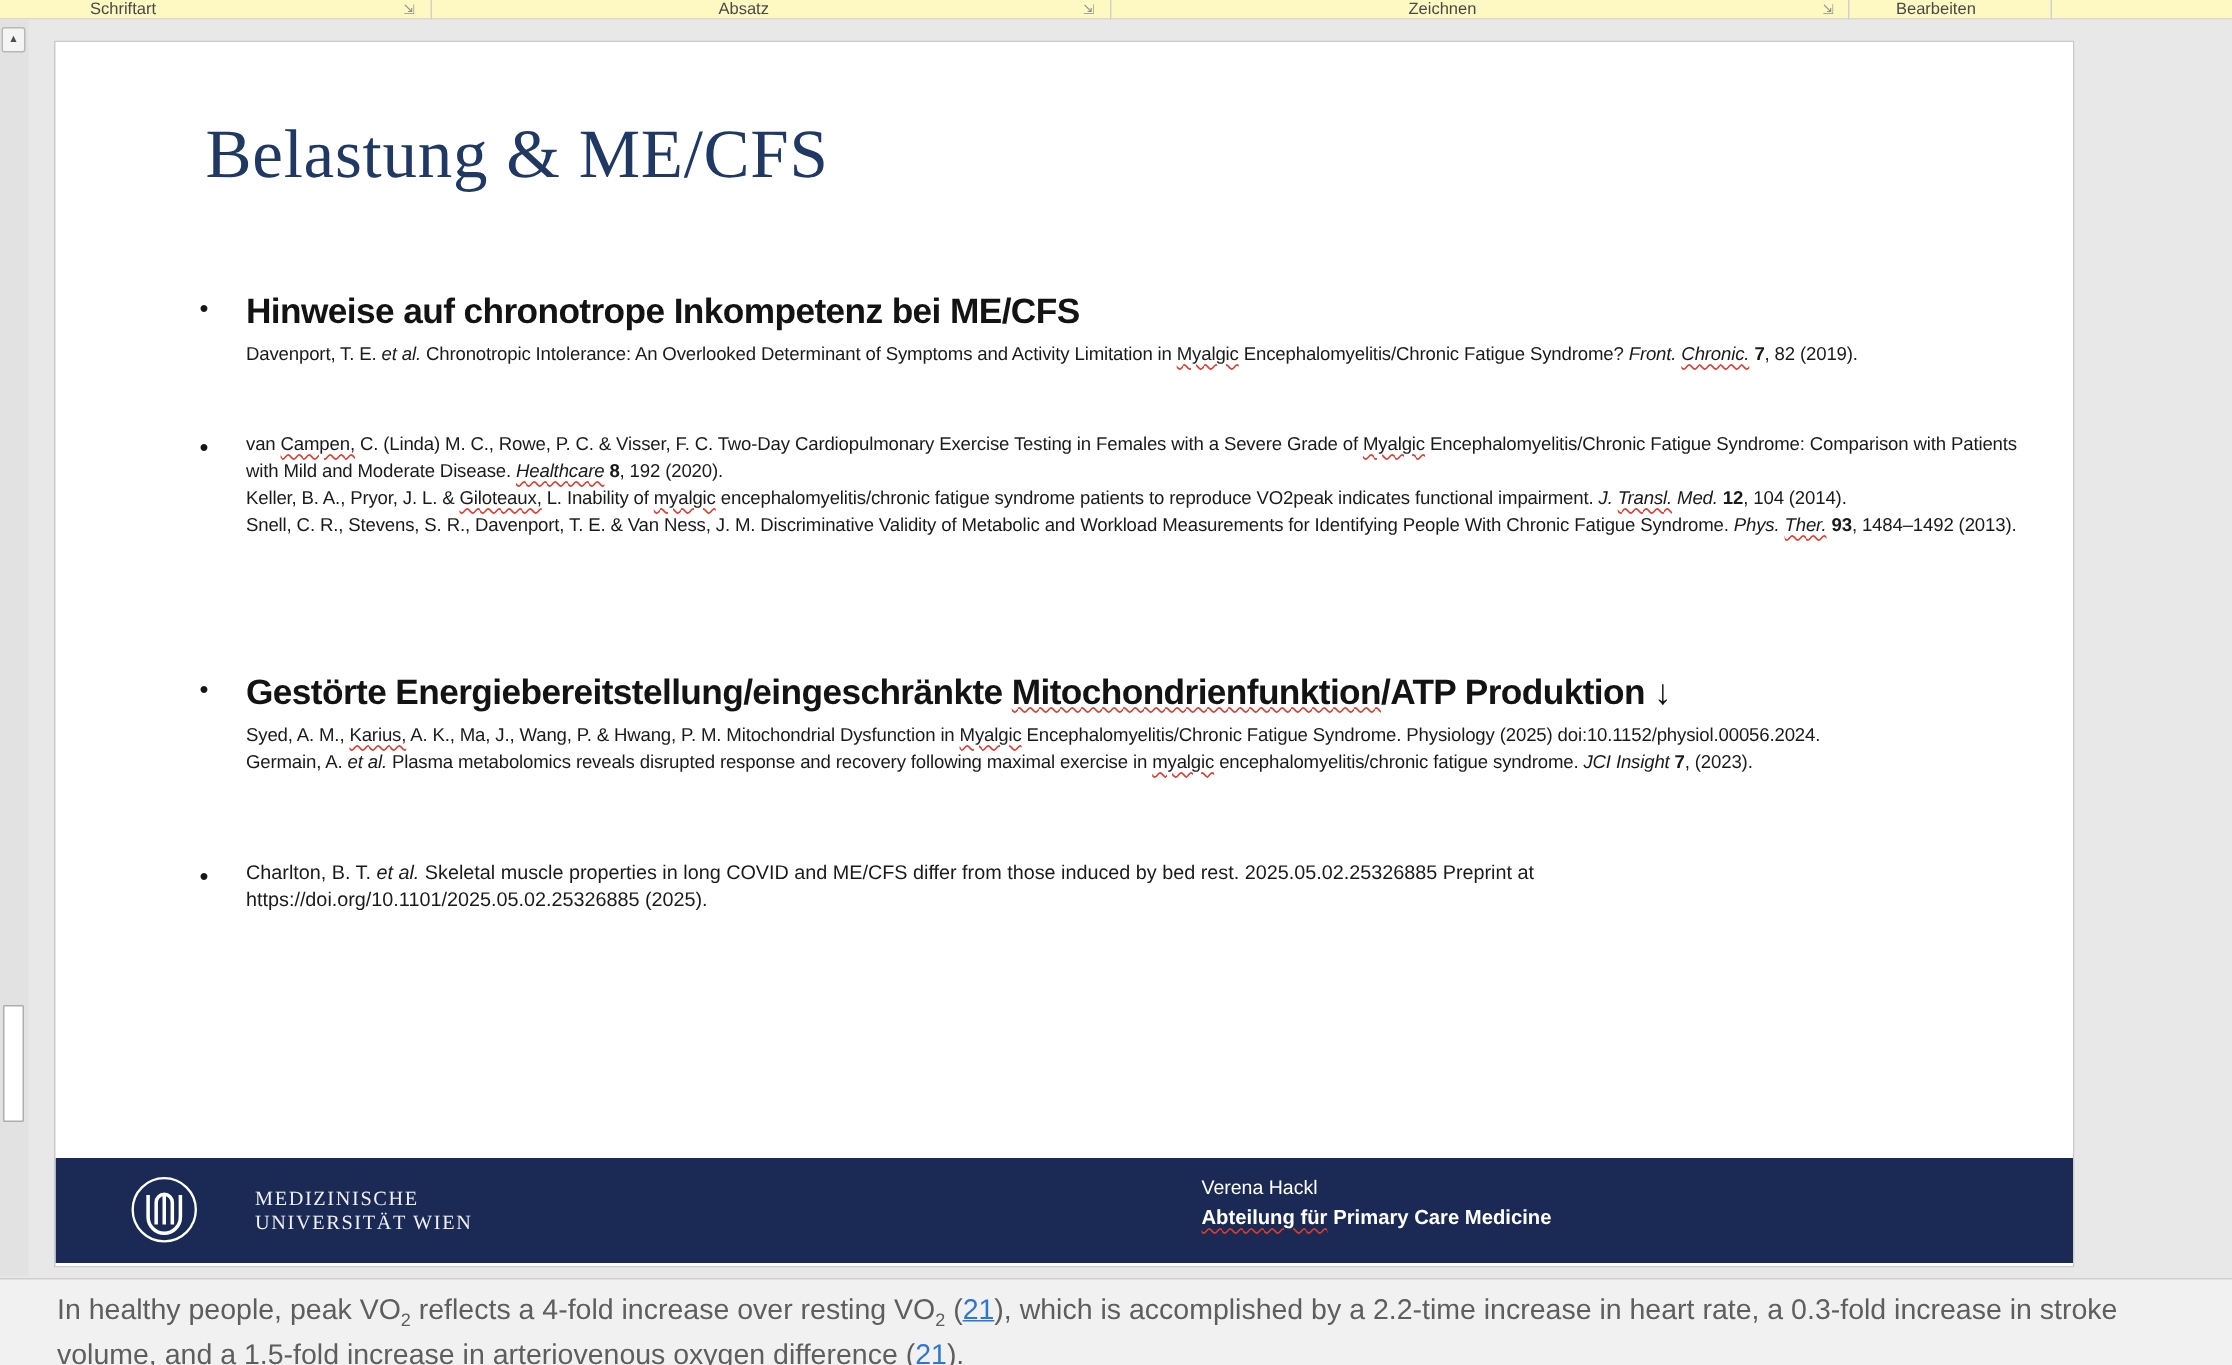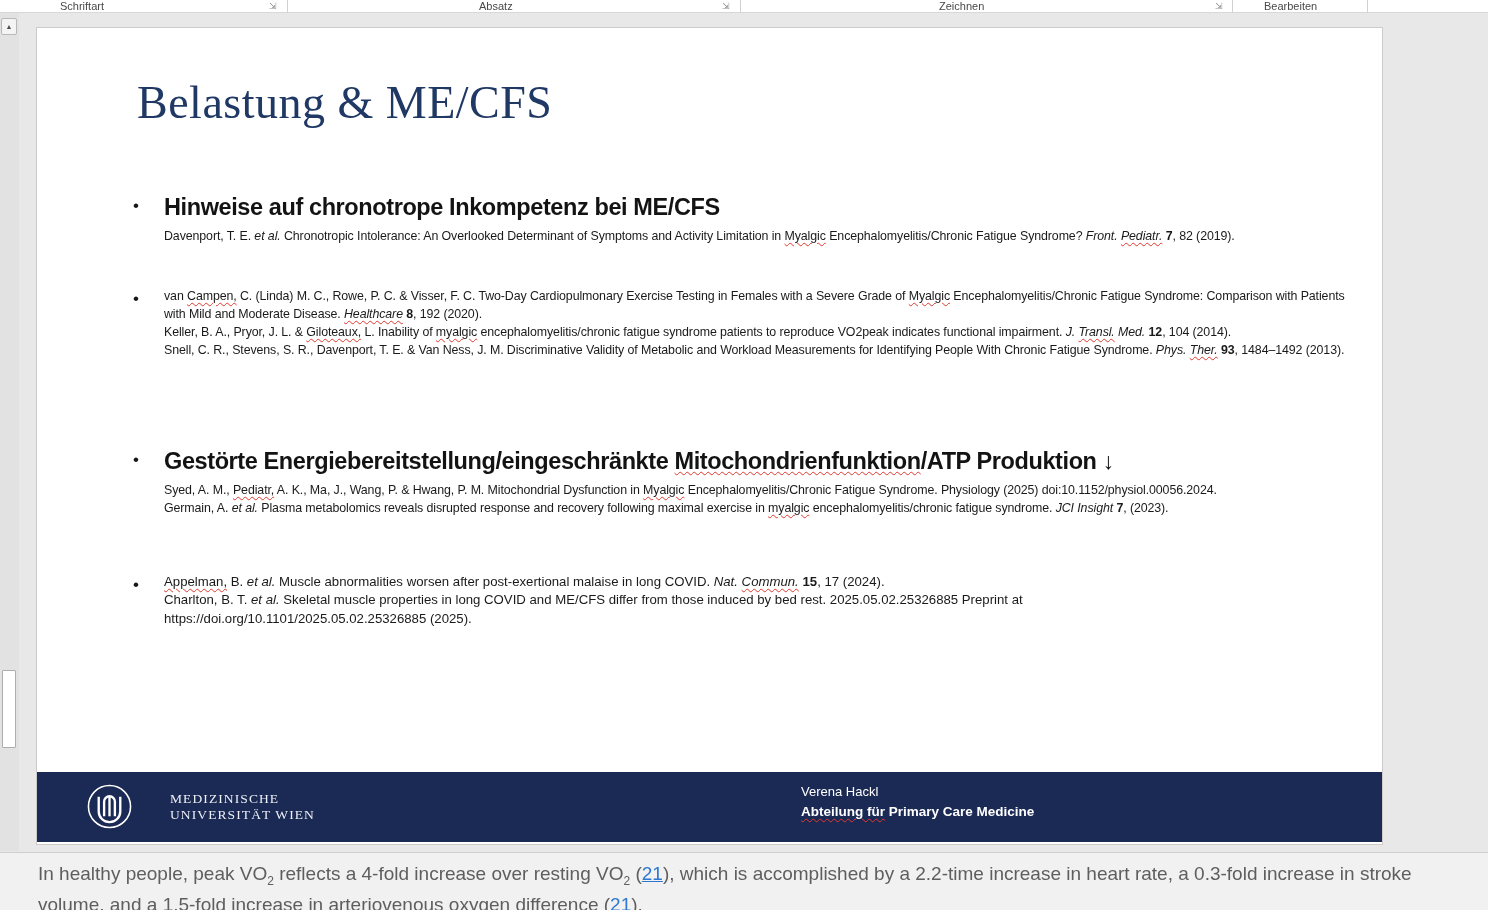--- a/index.html
+++ b/index.html
@@ -1,21 +1,21 @@
 <!DOCTYPE html>
 <html><head>
 <meta charset="utf-8">
 <style>
   * { margin:0; padding:0; box-sizing:border-box; }
   html,body { width:1488px; height:910px; overflow:hidden;
     font-family:"Liberation Sans", sans-serif; background:#e9e8e8; }
 
   
   .ribbon { position:absolute; left:0; top:0; width:1488px; height:13px;
-    background:#ffffff; border-bottom:1px solid #d9d8d7; }
+    background:#fef9c3; border-bottom:1px solid #d9d8d7; }
   .ribbon-label { position:absolute; top:0; font-size:11px; color:#494949; line-height:12px; }
   .launcher { position:absolute; top:1px; font-size:9px; color:#8f8e8d; line-height:10px; }
   .ribbon-sep { position:absolute; top:0; width:1px; height:13px; background:#d2d1d0; }
 
   
   .vscroll { position:absolute; left:0; top:13px; width:19px; height:838px; background:#e3e2e2; }
   .scroll-btn { position:absolute; left:1px; top:5px; width:16px; height:17px;
     background:#f4f4f4; border:1px solid #b9b8b8; border-radius:2px;
     font-size:7px; color:#4d4d4d; text-align:center; line-height:16px; cursor:pointer; }
   .scroll-thumb { position:absolute; left:2px; top:657px; width:14px; height:78px;
@@ -84,52 +84,51 @@
 
 <div class="slide">
 
   <div class="slide-title">Belastung &amp; ME/CFS</div>
 
   <div class="bullet-group" style="top:163px">
     <span class="bullet-marker">•</span>
     <div class="bullet-content">
       <div class="bullet-heading">Hinweise auf chronotrope Inkompetenz bei ME/CFS</div>
       <div class="citations">
-        <div class="citation">Davenport, T. E. <i>et al.</i> Chronotropic Intolerance: An Overlooked Determinant of Symptoms and Activity Limitation in <span class="sp">Myalgic</span> Encephalomyelitis/Chronic Fatigue Syndrome? <i>Front. <span class="sp">Pediatr.</span></i> <b>7</b>, 82 (2019).</div>
+        <div class="citation">Davenport, T. E. <i>et al.</i> Chronotropic Intolerance: An Overlooked Determinant of Symptoms and Activity Limitation in <span class="sp">Myalgic</span> Encephalomyelitis/Chronic Fatigue Syndrome? <i>Front. <span class="sp">Chronic.</span></i> <b>7</b>, 82 (2019).</div>
       </div>
     </div>
   </div>
 
   <div class="bullet-group" style="top:256px">
     <span class="bullet-marker">•</span>
     <div class="bullet-content">
       <div class="citations">
         <div class="citation">van <span class="sp">Campen,</span> C. (Linda) M. C., Rowe, P. C. &amp; Visser, F. C. Two-Day Cardiopulmonary Exercise Testing in Females with a Severe Grade of <span class="sp">Myalgic</span> Encephalomyelitis/Chronic Fatigue Syndrome: Comparison with Patients<br>with Mild and Moderate Disease. <i><span class="sp">Healthcare</span></i> <b>8</b>, 192 (2020).</div>
         <div class="citation">Keller, B. A., Pryor, J. L. &amp; <span class="sp">Giloteaux,</span> L. Inability of <span class="sp">myalgic</span> encephalomyelitis/chronic fatigue syndrome patients to reproduce VO2peak indicates functional impairment. <i>J. <span class="sp">Transl.</span> Med.</i> <b>12</b>, 104 (2014).</div>
         <div class="citation">Snell, C. R., Stevens, S. R., Davenport, T. E. &amp; Van Ness, J. M. Discriminative Validity of Metabolic and Workload Measurements for Identifying People With Chronic Fatigue Syndrome. <i>Phys. <span class="sp">Ther.</span></i> <b>93</b>, 1484–1492 (2013).</div>
       </div>
     </div>
   </div>
 
   <div class="bullet-group" style="top:417px">
     <span class="bullet-marker">•</span>
     <div class="bullet-content">
       <div class="bullet-heading">Gestörte Energiebereitstellung/eingeschränkte <span class="sp">Mitochondrienfunktion</span>/ATP Produktion ↓</div>
       <div class="citations">
-        <div class="citation">Syed, A. M., <span class="sp">Pediatr,</span> A. K., Ma, J., Wang, P. &amp; Hwang, P. M. Mitochondrial Dysfunction in <span class="sp">Myalgic</span> Encephalomyelitis/Chronic Fatigue Syndrome. Physiology (2025) doi:10.1152/physiol.00056.2024.</div>
+        <div class="citation">Syed, A. M., <span class="sp">Karius,</span> A. K., Ma, J., Wang, P. &amp; Hwang, P. M. Mitochondrial Dysfunction in <span class="sp">Myalgic</span> Encephalomyelitis/Chronic Fatigue Syndrome. Physiology (2025) doi:10.1152/physiol.00056.2024.</div>
         <div class="citation">Germain, A. <i>et al.</i> Plasma metabolomics reveals disrupted response and recovery following maximal exercise in <span class="sp">myalgic</span> encephalomyelitis/chronic fatigue syndrome. <i>JCI Insight</i> <b>7</b>, (2023).</div>
       </div>
     </div>
   </div>
 
   <div class="bullet-group" style="top:542px">
     <span class="bullet-marker">•</span>
     <div class="bullet-content">
       <div class="citations">
-        <div class="citation citation-lg"><span class="sp">Appelman,</span> B. <i>et al.</i> Muscle abnormalities worsen after post-exertional malaise in long COVID. <i>Nat. <span class="sp">Commun.</span></i> <b>15</b>, 17 (2024).</div>
         <div class="citation citation-lg">Charlton, B. T. <i>et al.</i> Skeletal muscle properties in long COVID and ME/CFS differ from those induced by bed rest. 2025.05.02.25326885 Preprint at<br>https://doi.org/10.1101/2025.05.02.25326885 (2025).</div>
       </div>
     </div>
   </div>
 
   <div class="footer-bar">
     <div class="logo-wrap">
       <svg class="logo-mark" viewBox="0 0 48 48">
         <circle cx="24" cy="24" r="21.5" fill="none" stroke="#ffffff" stroke-width="1.6"></circle>
         <path d="M13 14 V29 a11 11 0 0 0 22 0 V14" fill="none" stroke="#ffffff" stroke-width="2.4"></path>

